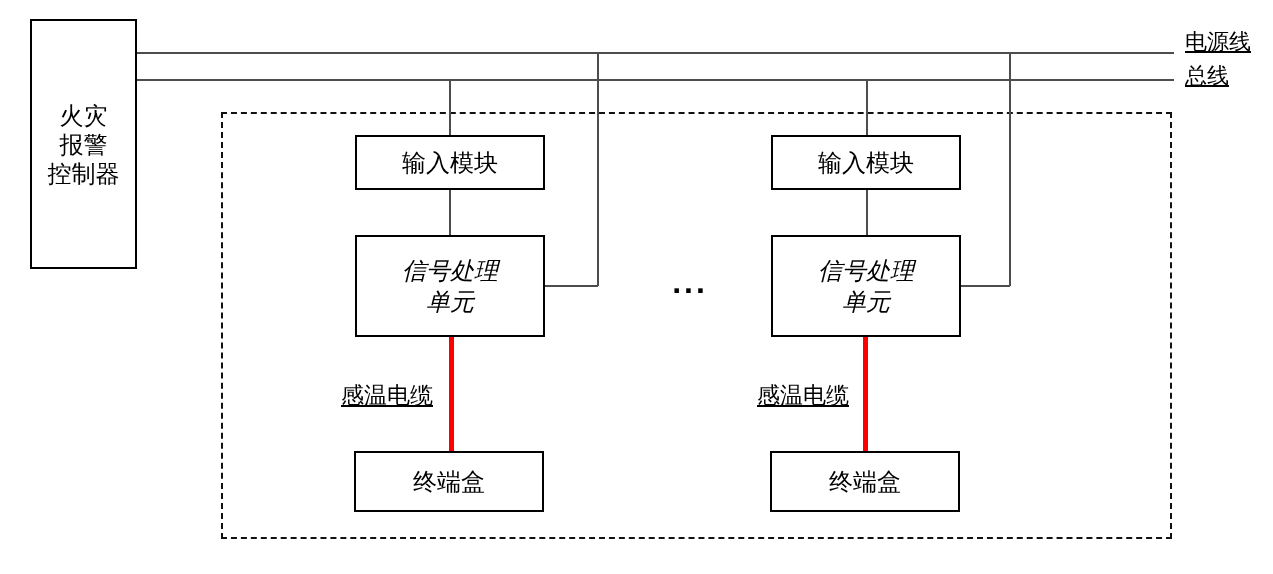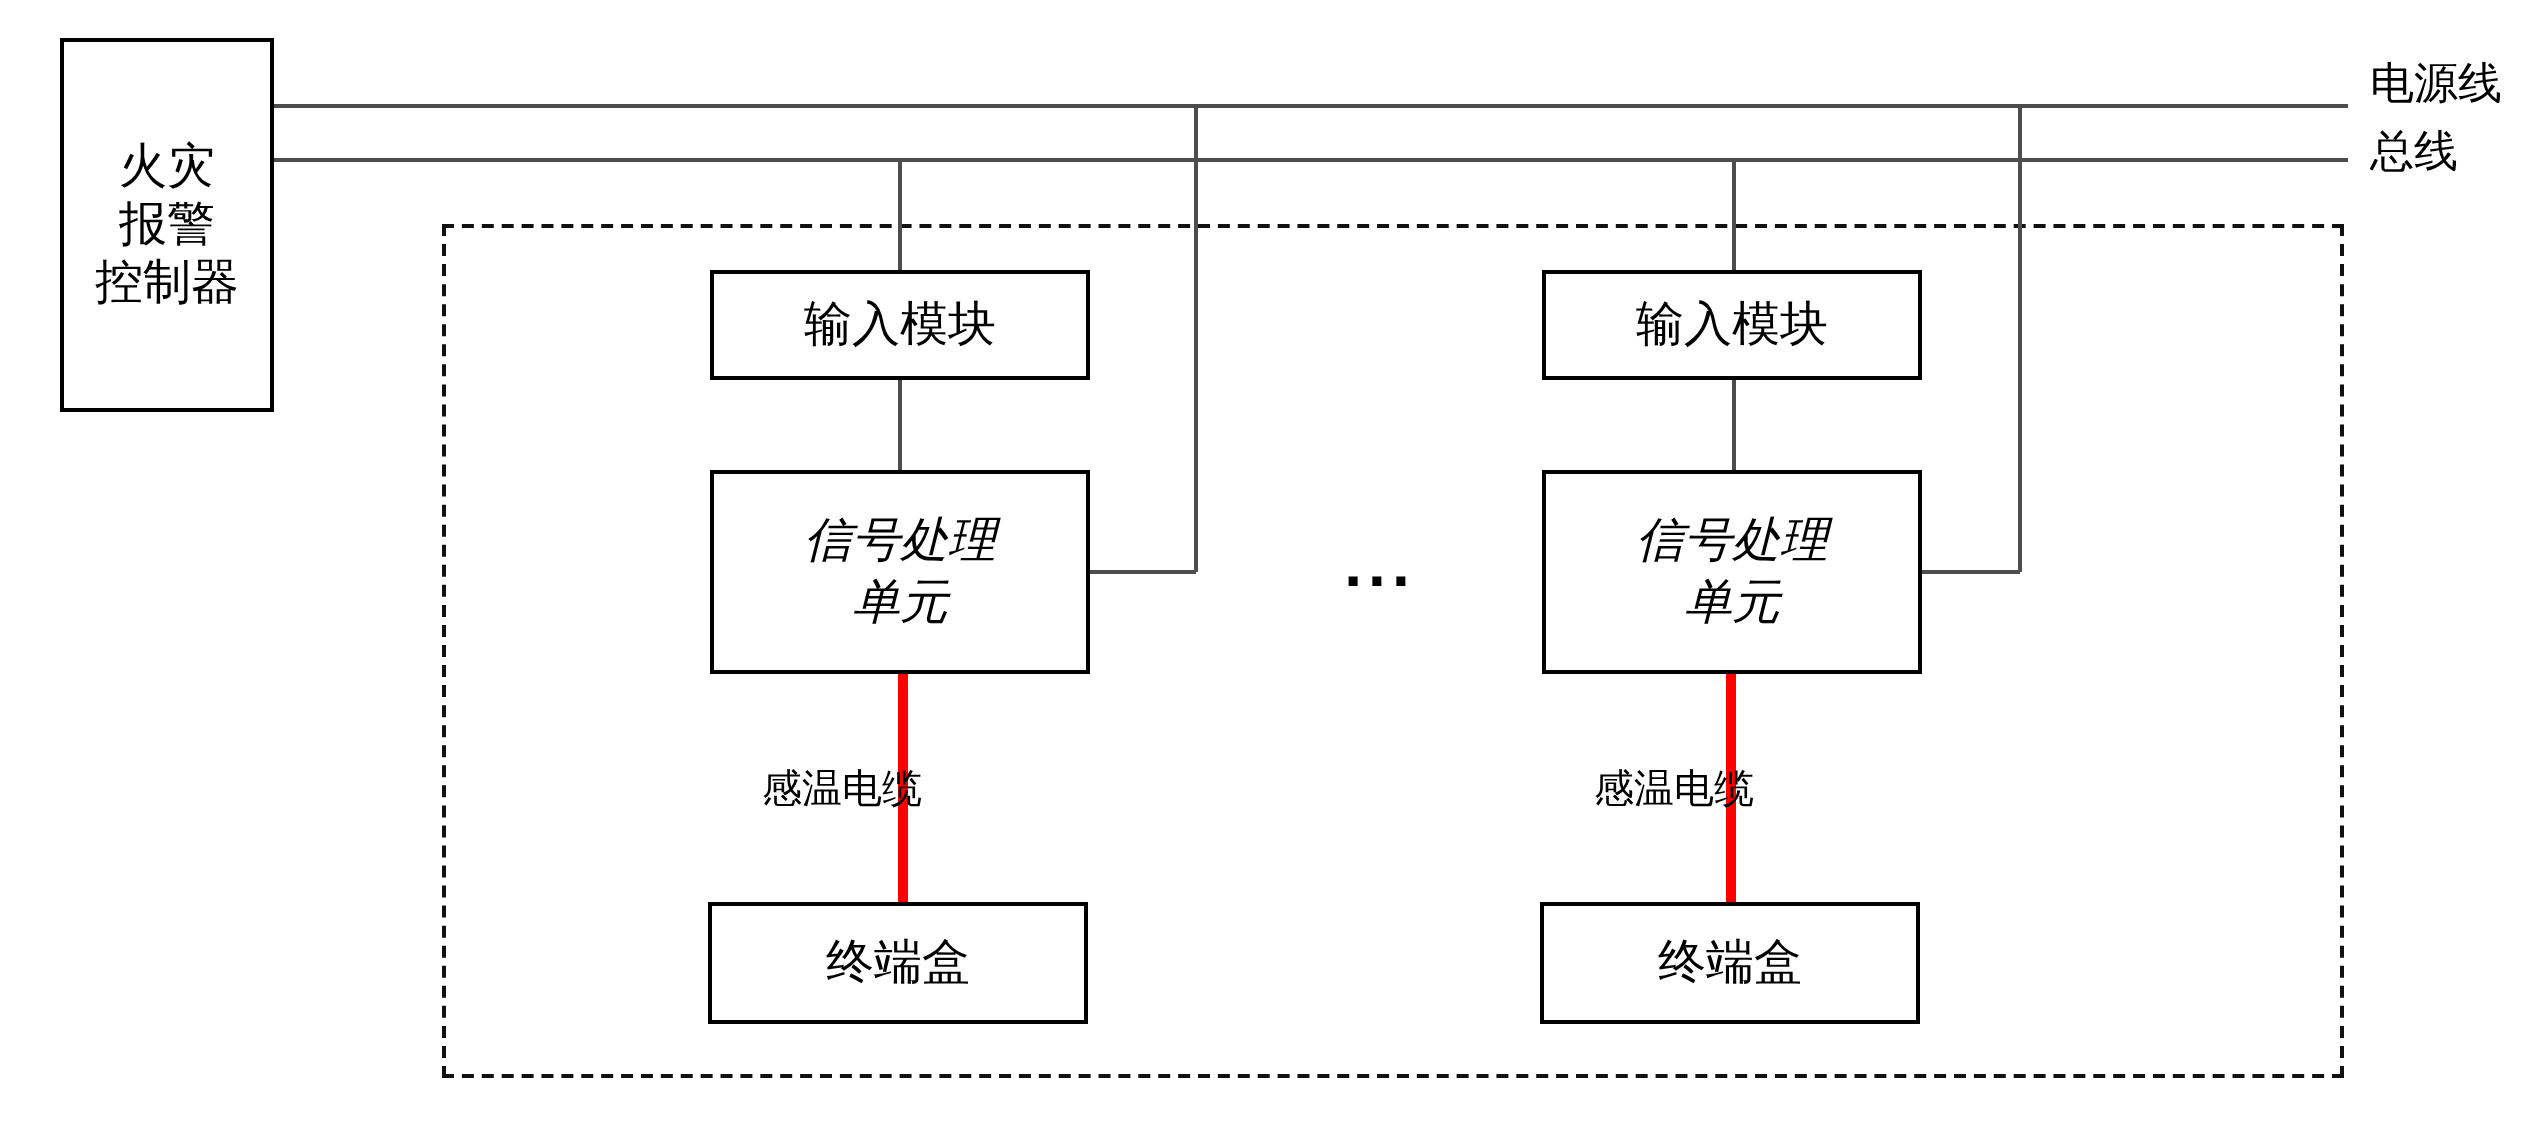--- a/index.html
+++ b/index.html
@@ -27,39 +27,39 @@
   }
   .hline { position: absolute; height: 1.5px; background: var(--line, #4d4d4d); }
   .vline { position: absolute; width: 1.5px; background: var(--line, #4d4d4d); }
   .cable { position: absolute; width: 5px; background: var(--cable, #ff0000); }
   .dashed {
     position: absolute;
     box-sizing: border-box;
     border: 2.5px dashed #111;
     background: transparent;
   }
-  .lbl { position: absolute; font-size: 22px; line-height: 24px; white-space: pre-line; }
-  .cable-lbl { font-size: 20px; margin-left: 40px; }
+  .lbl { position: absolute; font-size: 22px; line-height: 24px; white-space: pre-line; text-decoration: underline; }
+  .cable-lbl { font-size: 23px; }
   .ellipsis {
     position: absolute;
     font-size: 32px;
     font-weight: 600;
     letter-spacing: 3px;
     line-height: 32px;
     text-align: center;
   }
   .ctrl { line-height: 29px; }
   .signal { line-height: 31px; font-style: italic; }
 </style>
 </head>
 <body>
 
 <div class="canvas">
 
-  <div class="box ctrl" style="left:30px; top:19px; width:107px; height:187px;">火灾
+  <div class="box ctrl" style="left:30px; top:19px; width:107px; height:250px;">火灾
 报警
 控制器</div>
 
   <div class="hline" style="left:137px; top:52px; width:1037px;"></div>
   <div class="hline" style="left:137px; top:79px; width:1037px;"></div>
 
   <div class="lbl" style="left:1185px; top:30px;">电源线</div>
   <div class="lbl" style="left:1185px; top:64px;">总线</div>
 
   <div class="dashed" style="left:221px; top:112px; width:951px; height:427px;"></div>

